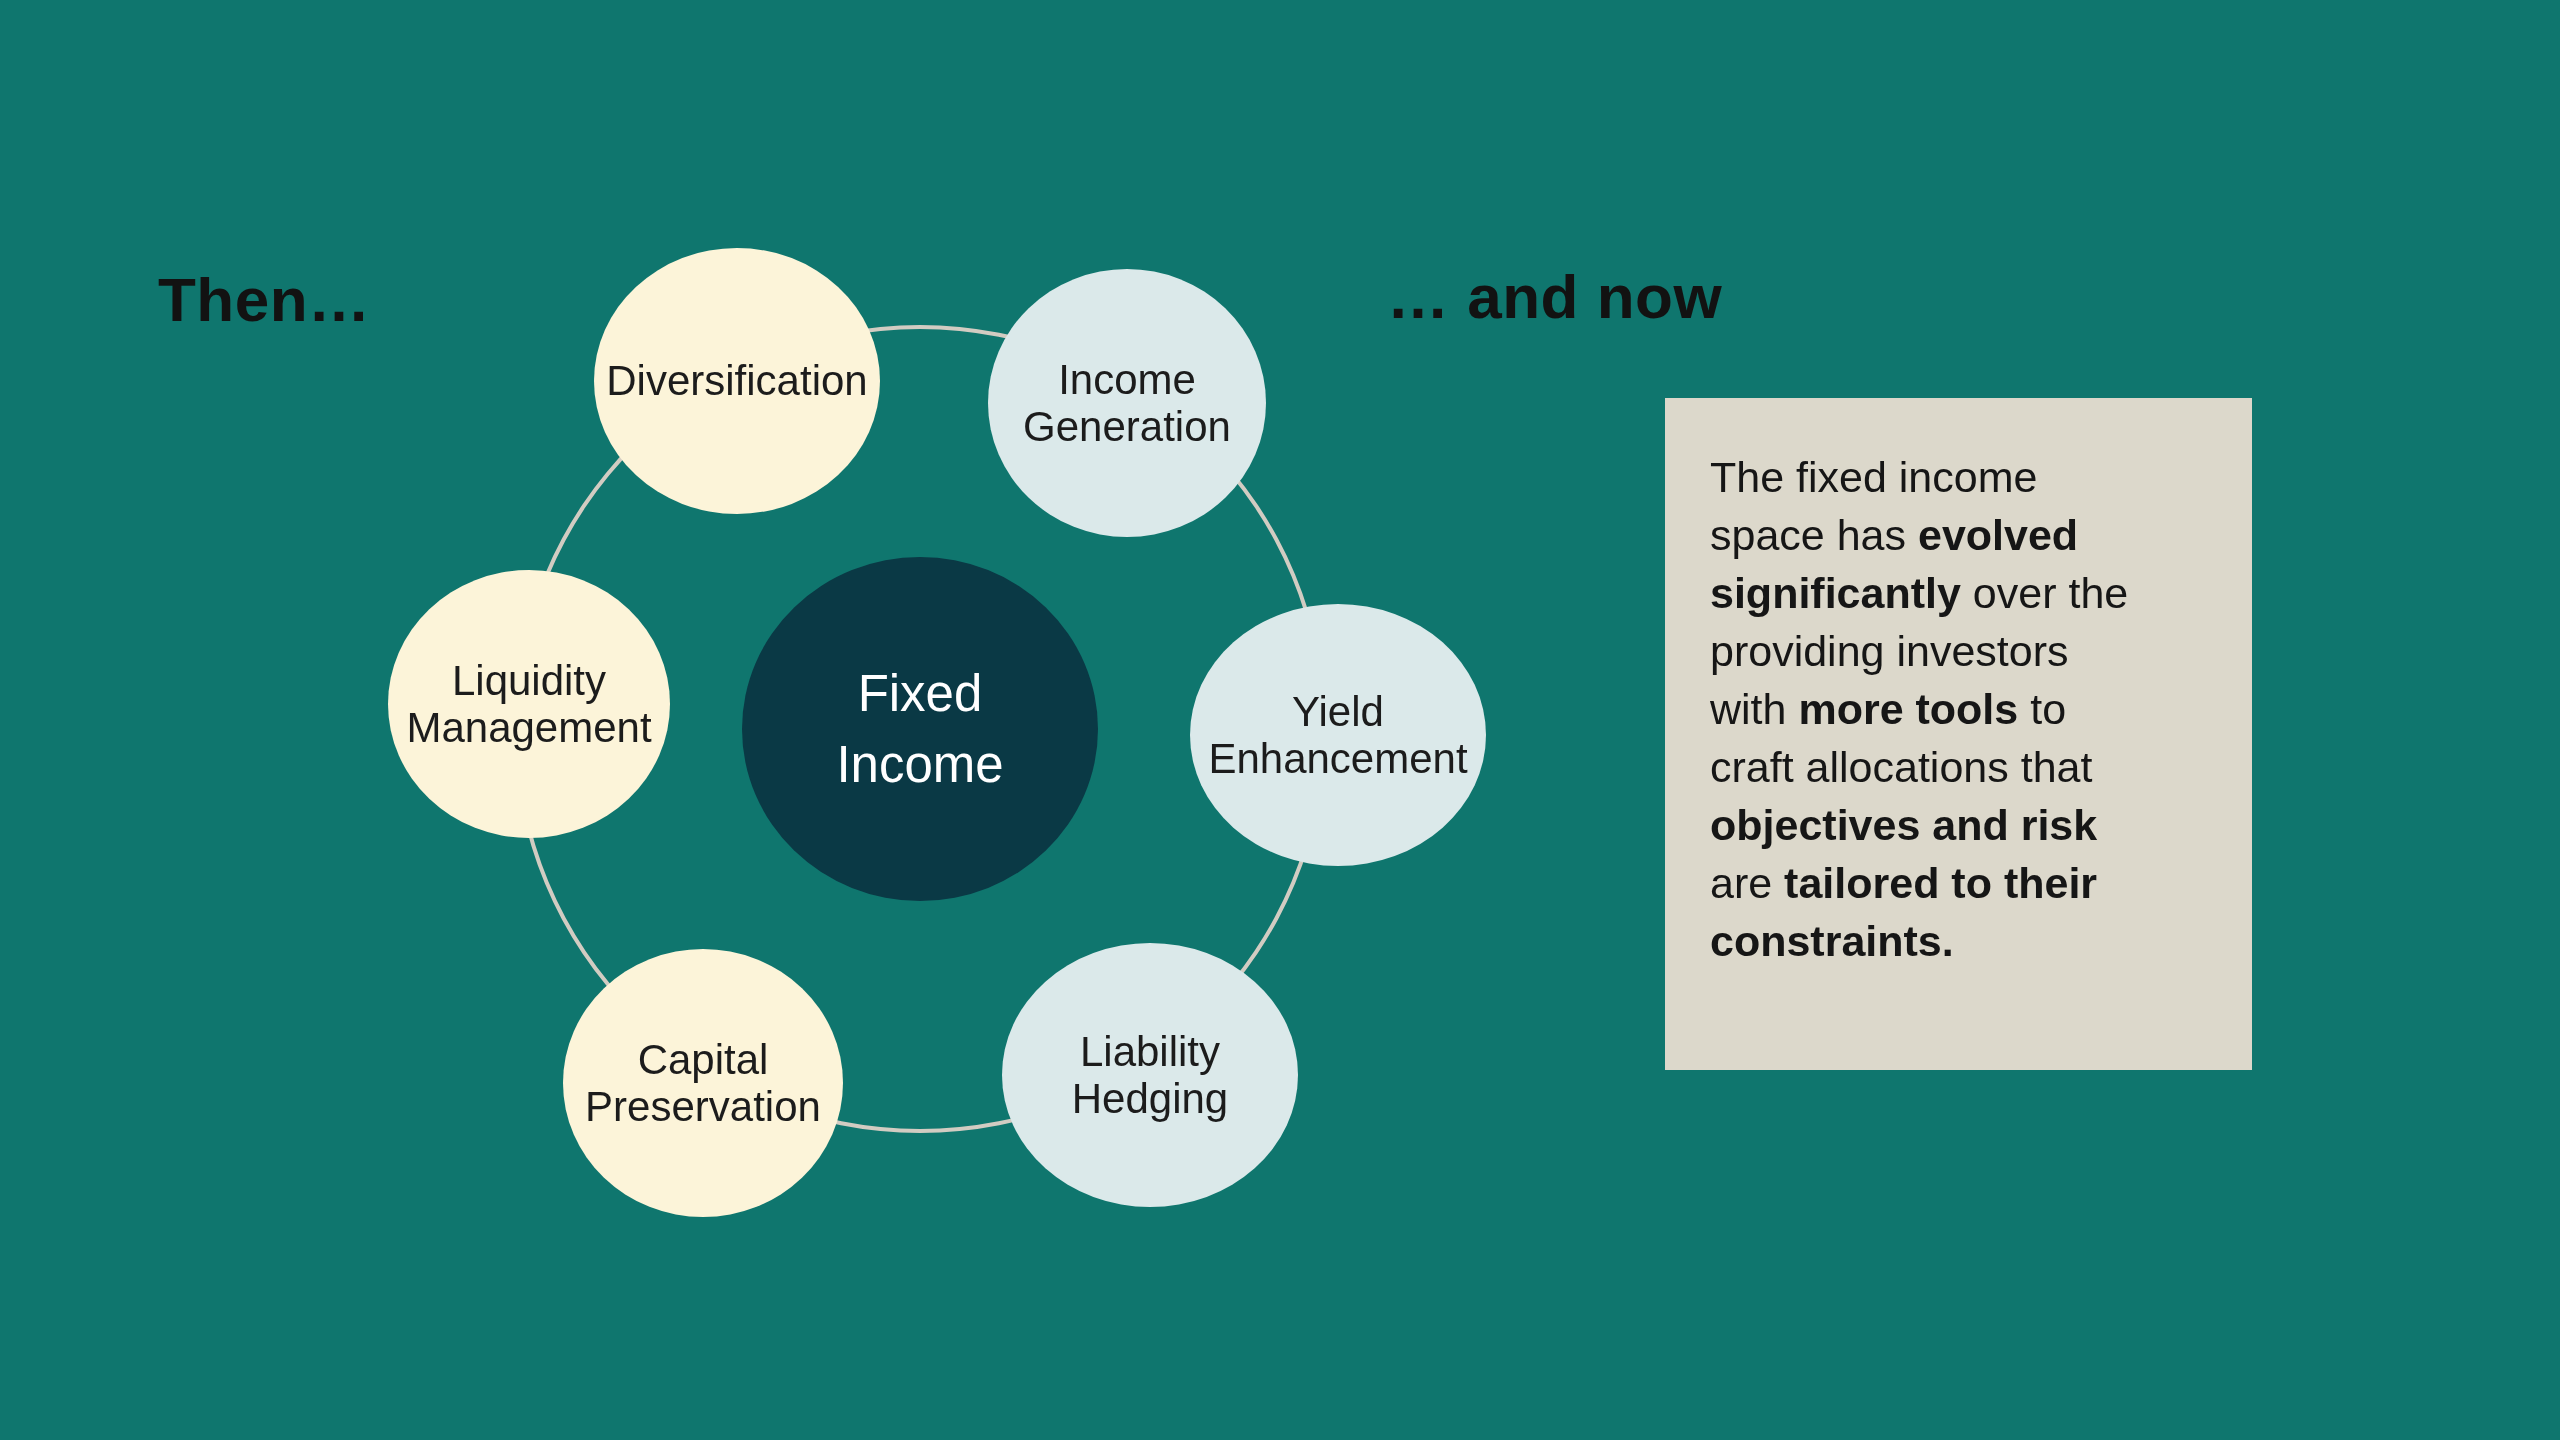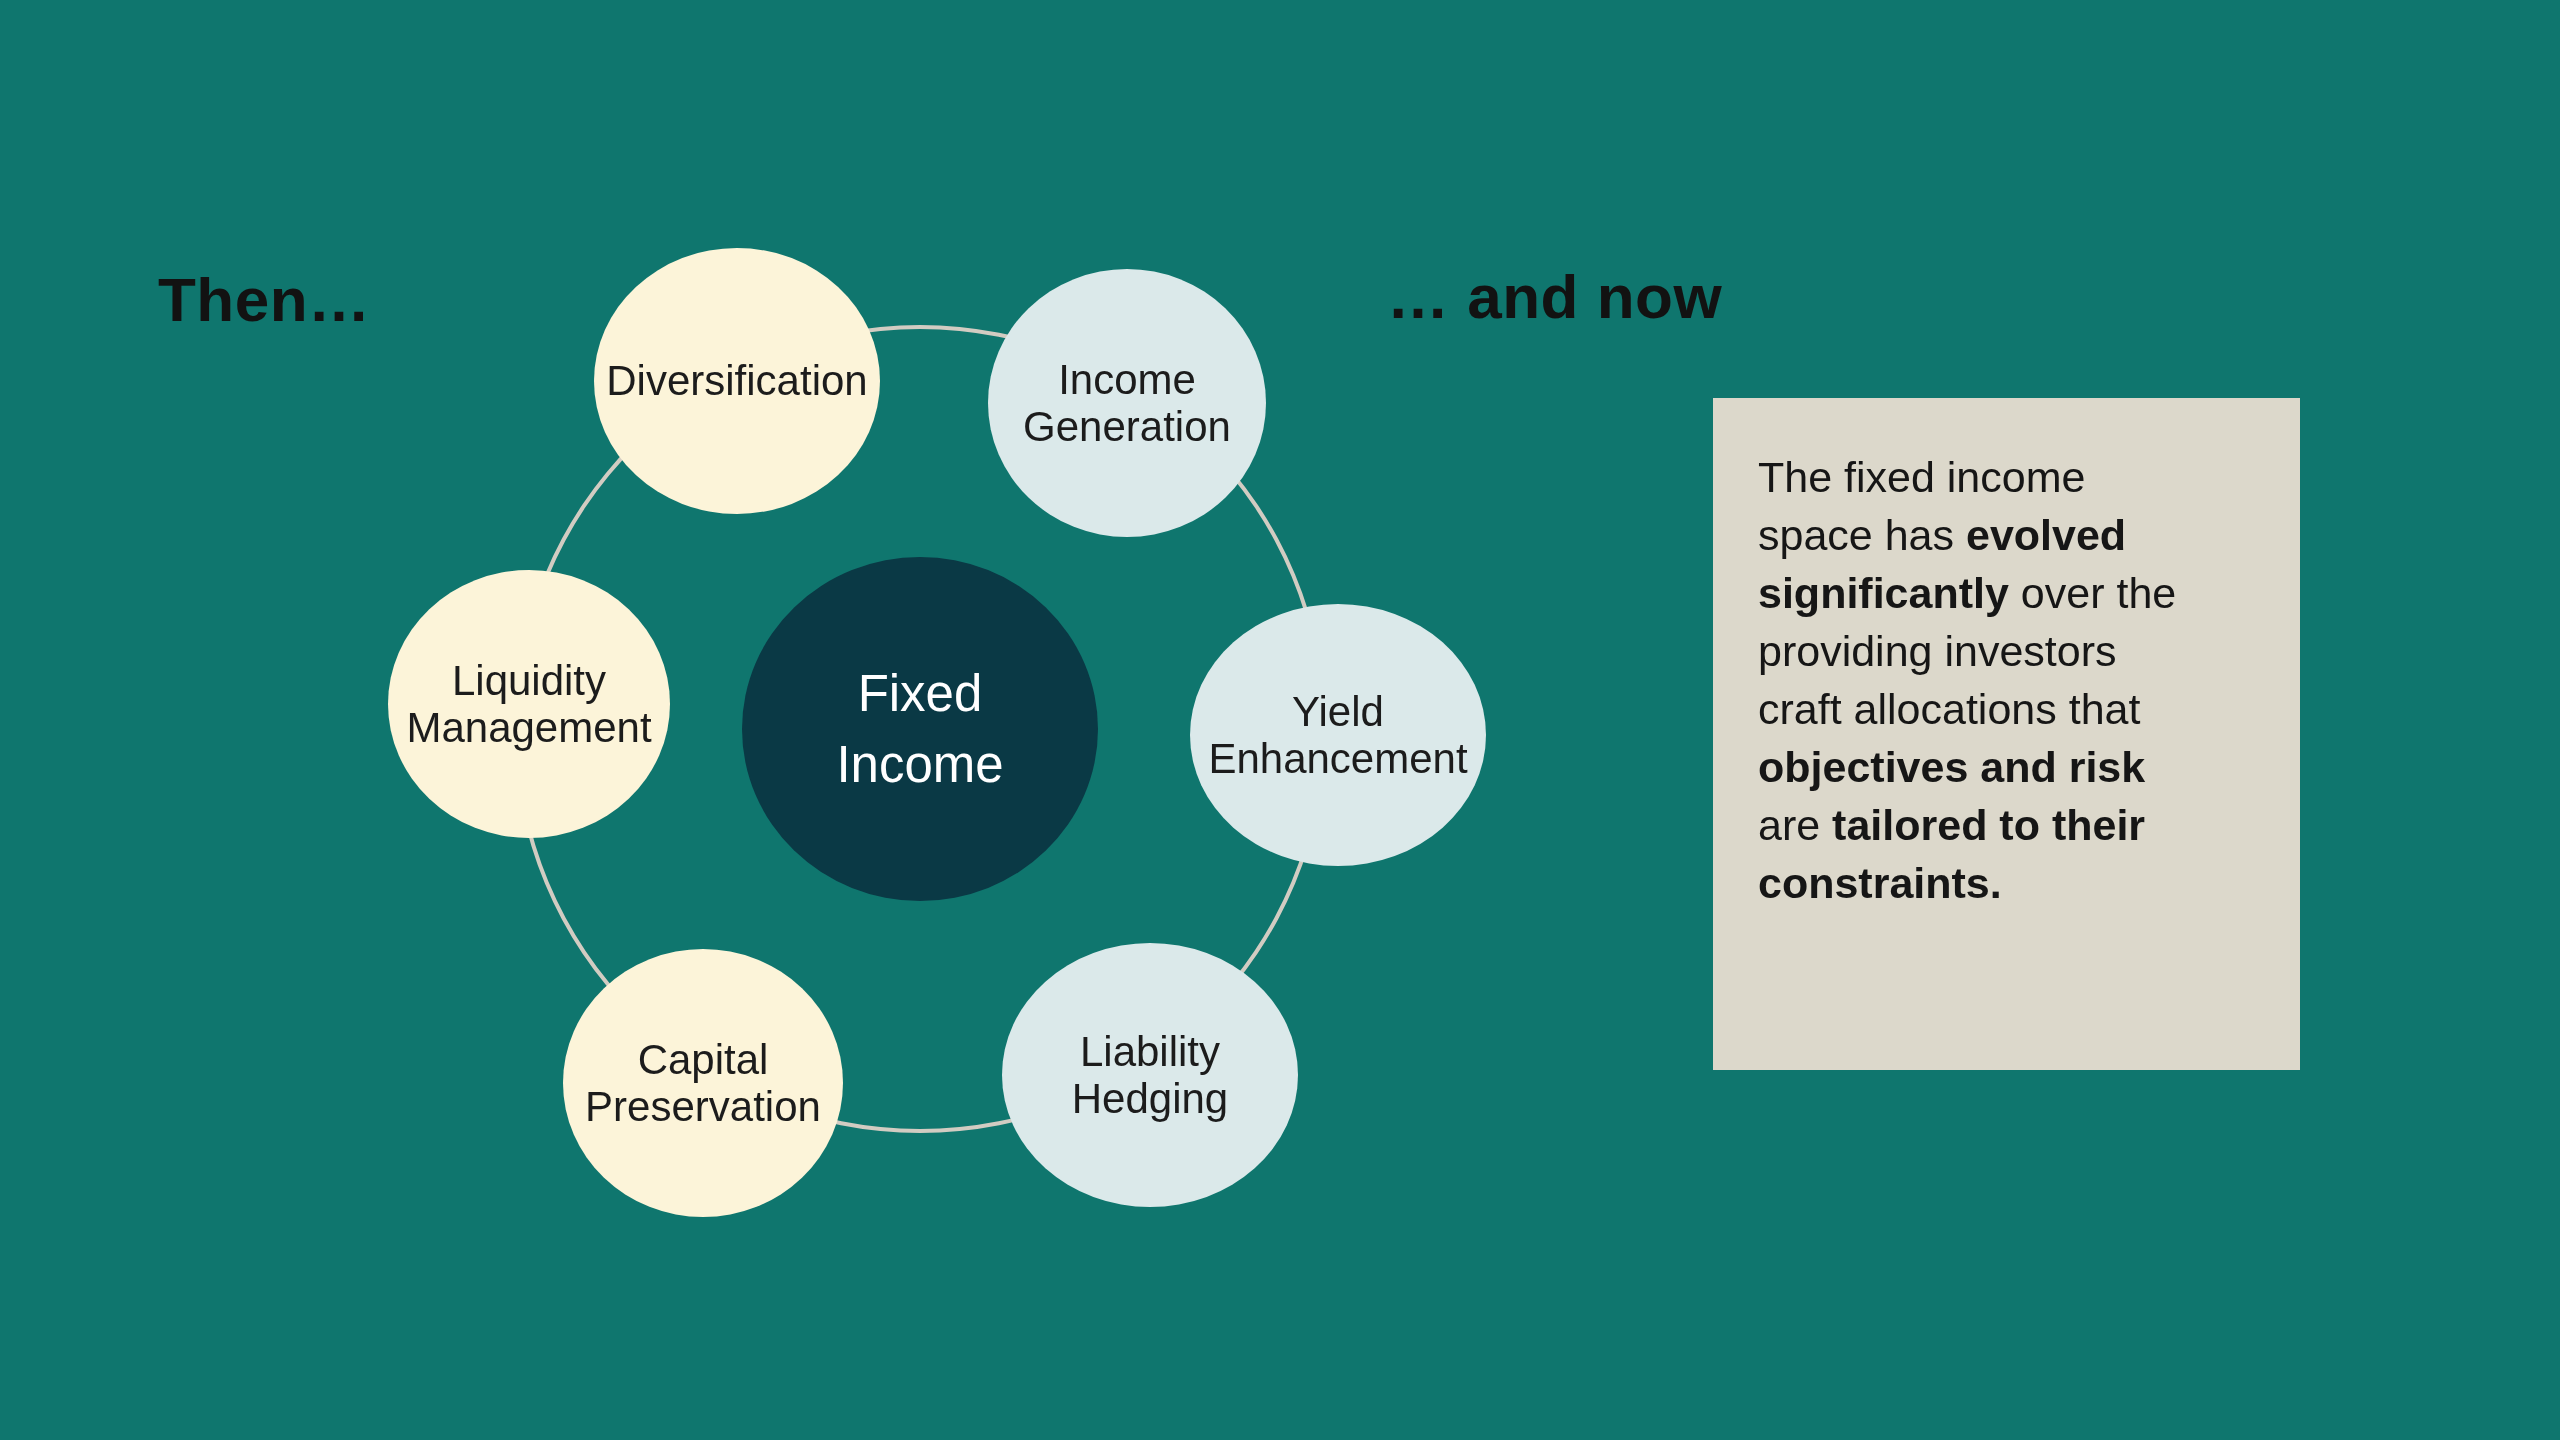--- a/index.html
+++ b/index.html
@@ -71,21 +71,21 @@
 
   .sat-diversification      { left: 594px;  top: 248px; width: 286px; height: 266px; }
   .sat-income-generation    { left: 988px;  top: 269px; width: 278px; height: 268px; }
   .sat-liquidity-management { left: 388px;  top: 570px; width: 282px; height: 268px; }
   .sat-yield-enhancement    { left: 1190px; top: 604px; width: 296px; height: 262px; }
   .sat-capital-preservation { left: 563px;  top: 949px; width: 280px; height: 268px; }
   .sat-liability-hedging    { left: 1002px; top: 943px; width: 296px; height: 264px; }
 
   .callout {
     position: absolute;
-    left: 1713px;
+    left: 1665px;
     top: 398px;
     width: 587px;
     height: 672px;
     box-sizing: border-box;
     padding: 50px 40px 0 45px;
   }
   .callout-text {
     font-size: 43px;
     line-height: 58px;
     color: #161616;
@@ -129,20 +129,21 @@
   <div class="circle center-circle" style="background-color: rgb(10, 57, 69);">
     <div class="label">Fixed Income</div>
   </div>
 
   <div class="callout" style="background-color: rgb(220, 216, 203);">
     <div class="callout-text">
         <div><span>The fixed income</span></div>
         <div><span>space has </span><span class="b">evolved</span></div>
         <div><span class="b">significantly</span><span> over the</span></div>
         <div><span>providing investors</span></div>
+        <div><span>with </span><span class="b">more tools</span><span> to</span></div>
         <div><span>craft allocations that</span></div>
         <div><span class="b">objectives and risk</span></div>
         <div><span>are </span><span class="b">tailored to their</span></div>
         <div><span class="b">constraints.</span></div>
       </div>
   </div>
 
 </div>
 
 </body></html>

